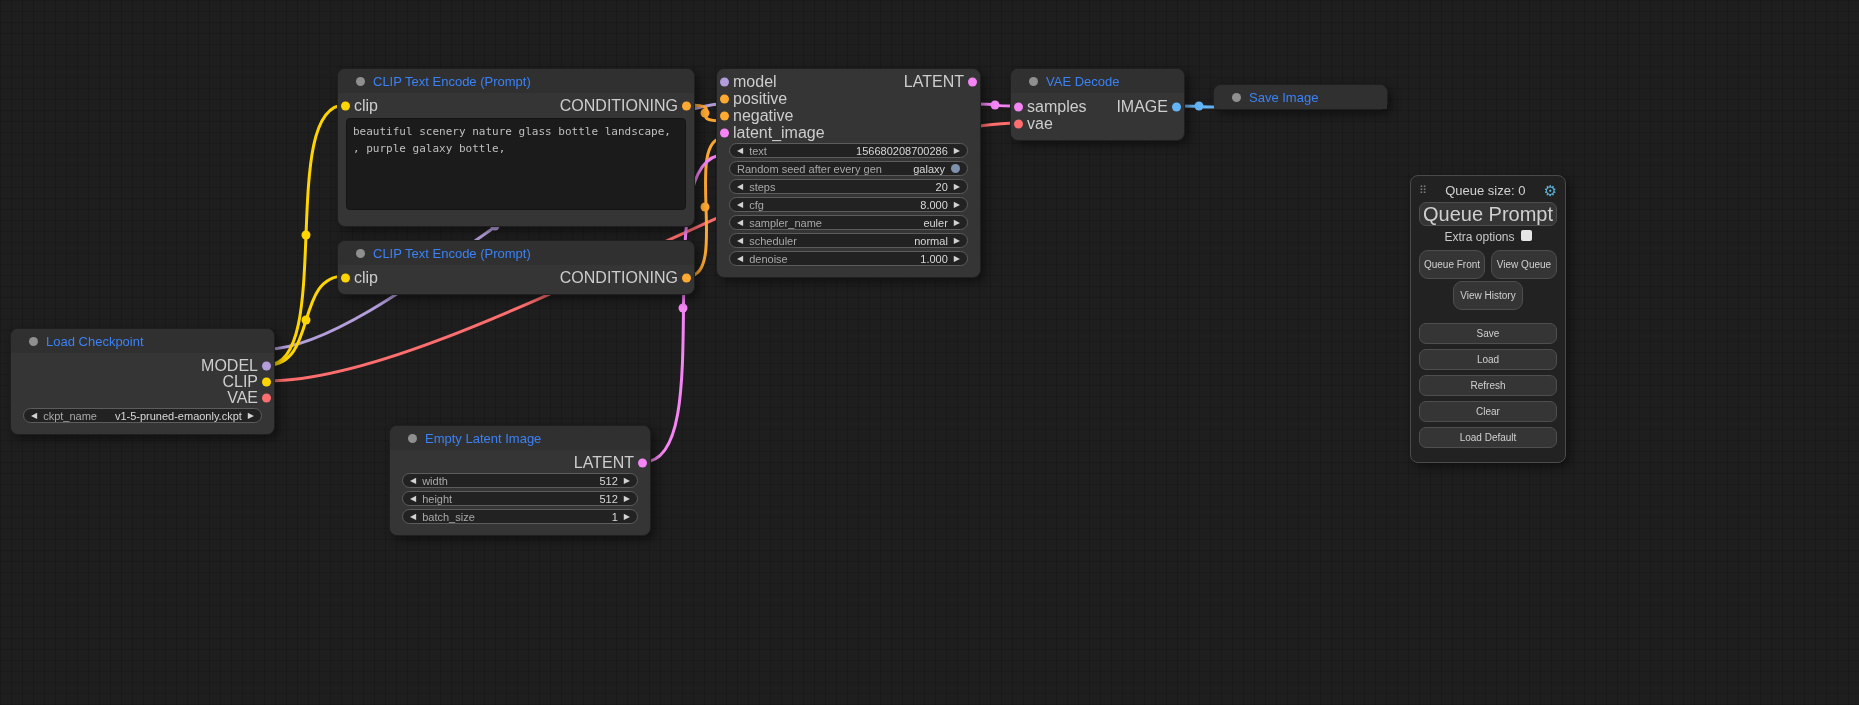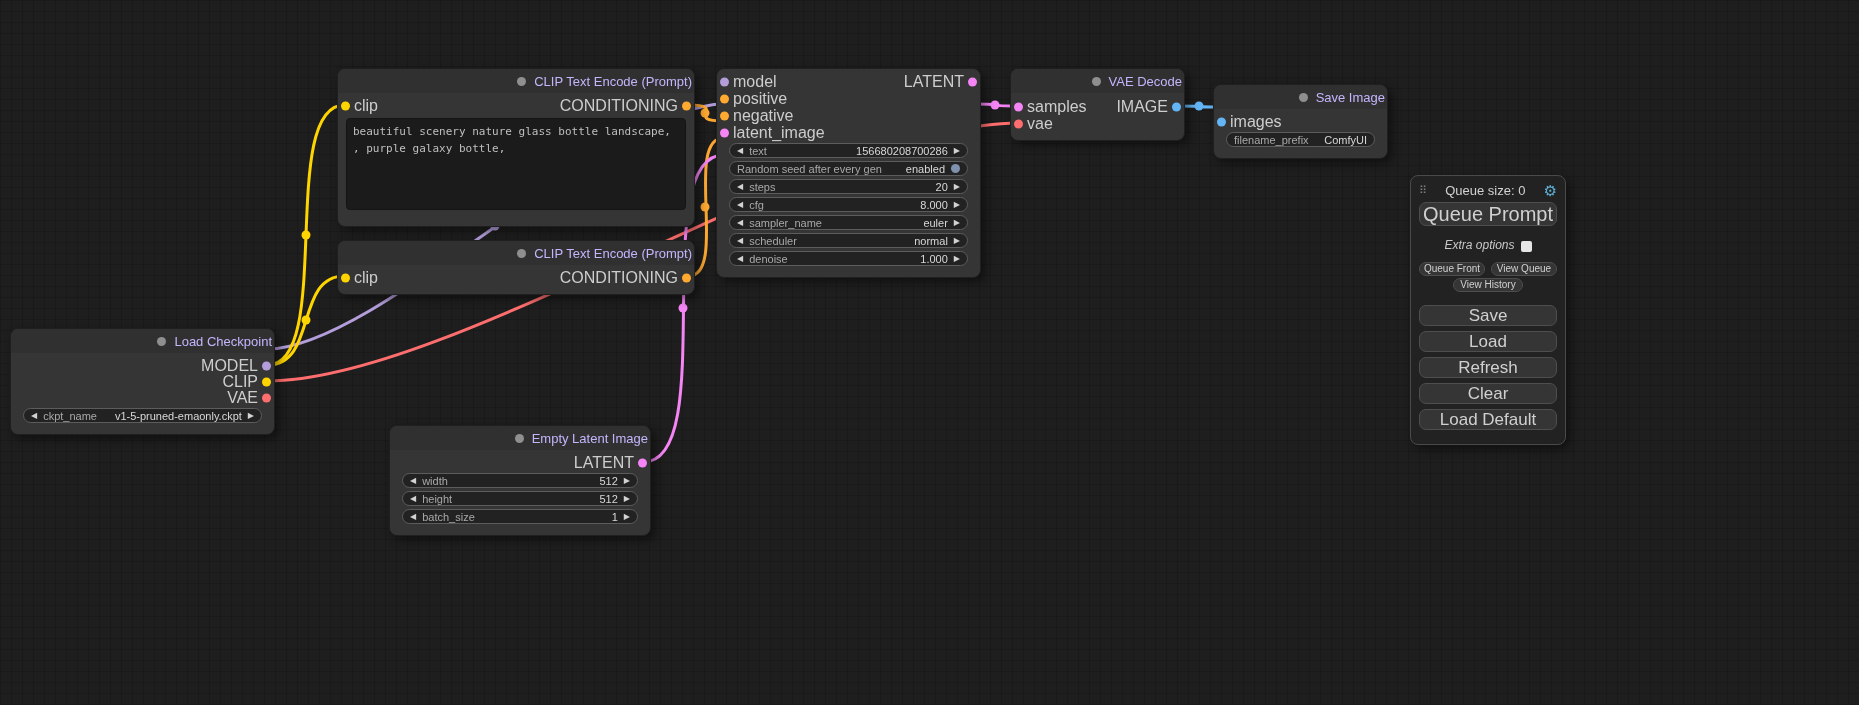--- a/index.html
+++ b/index.html
@@ -22,25 +22,25 @@
   .node {
     position:absolute; z-index:2;
     background:#353535;
     border:1px solid #1f1f1f;
     border-radius:8px;
     box-shadow: 4px 4px 10px rgba(0,0,0,.45);
     color:#c9c9c9;
   }
   .node-title {
     display:flex; align-items:center; gap:8px;
-    height:24px; padding:0 2px;
+    height:24px; padding:0 18px;
     background:#303030;
     border-radius:7px 7px 0 0;
-    color:#c4b5fd; font-size:13px;
-    white-space:nowrap; overflow:hidden;justify-content:flex-end;
+    color:#3b82f6; font-size:13px;
+    white-space:nowrap; overflow:hidden;
   }
   .collapse-dot {
     width:9px; height:9px; border-radius:50%;
     background:#8f8f8f; flex:none;
   }
   .node-body { padding-bottom:8px; }
   .pt4 { padding-top:4px; } .pt5 { padding-top:5px; }
 
   .slot-row {
     position:relative; height:17px;
@@ -107,29 +107,29 @@
   .qp-handle { color:#7d7d7d; font-size:11px; cursor:grab; }
   .qp-title  { flex:1; text-align:center; color:#d2d2d2; font-size:13px; }
   .qp-gear   { color:#5db0d5; font-size:15px; line-height:1; cursor:pointer; }
   .qp-btn {
     display:block; width:100%;
     background:#353535; border:1px solid #4e4e4e; border-radius:7px;
     color:#d0d0d0; font-family:inherit; text-align:center; cursor:pointer;
   }
   .qp-btn-xl { height:24px; font-size:20px; margin:2px 0 3px; }
   .qp-extra {
-    display:flex; align-items:flex-end; justify-content:center; gap:6px;
-    color:#c9c9c9; font-size:12px; height:16px; margin:10px 0;font-style:italic;
+    display:flex; align-items:flex-start; justify-content:center; gap:6px;
+    color:#c9c9c9; font-size:12px; height:16px; margin:4px 0;
   }
   .qp-checkbox { width:11px; height:11px; background:#e6e6e6; border-radius:2px; cursor:pointer; }
   .qp-row { display:flex; gap:6px; margin:2px 0; }
   .qp-row.center { justify-content:center; }
-  .qp-btn-sm { height:14px; font-size:10px; border-radius:9px; flex:1; padding:0; line-height:12px; }
+  .qp-btn-sm { height:29px; font-size:10px; border-radius:9px; flex:1; padding:0; line-height:12px; }
   .qp-history { flex:none; width:70px; }
-  .qp-btn-lg { height:21px; font-size:17px; margin:5px 0; }
+  .qp-btn-lg { height:21px; font-size:10px; margin:5px 0; }
   .qp-gap { height:6px; }
 </style>
 </head>
 <body>
 
 <svg class="wires" width="1859" height="705">
   <path d="M267.5,349 C377.5,349 613.5,104 723.5,104" style="stroke:var(--c-model)"></path>
   <path d="M267.5,365 C334.5,365 277.5,105 344.5,105" style="stroke:var(--c-clip)"></path>
   <path d="M267.5,365 C317.5,365 294.5,276 344.5,276" style="stroke:var(--c-clip)"></path>
   <path d="M267.5,381 C454.5,381 830.5,123 1017.5,123" style="stroke:var(--c-vae)"></path>
@@ -261,21 +261,21 @@
     </div>
 
     <div class="widget">
       <span class="arrow">◀</span>
       <span class="w-label">text</span>
       <span class="w-value">156680208700286</span>
       <span class="arrow">▶</span>
     </div>
     <div class="widget">
       <span class="w-label">Random seed after every gen</span>
-      <span class="w-value">enabled</span>
+      <span class="w-value">galaxy</span>
       <span class="toggle-dot"></span>
     </div>
     <div class="widget">
       <span class="arrow">◀</span>
       <span class="w-label">steps</span>
       <span class="w-value">20</span>
       <span class="arrow">▶</span>
     </div>
     <div class="widget">
       <span class="arrow">◀</span>
@@ -320,30 +320,20 @@
       <span class="dot in vae"></span>
       <span class="label-in">vae</span>
     </div>
   </div>
 </div>
 
 <div class="node n-si">
   <div class="node-title">
     <span class="collapse-dot"></span>
     <span>Save Image</span>
-  </div>
-  <div class="node-body pt4">
-    <div class="slot-row">
-      <span class="dot in image"></span>
-      <span class="label-in">images</span>
-    </div>
-    <div class="widget">
-      <span class="w-label">filename_prefix</span>
-      <span class="w-value">ComfyUI</span>
-    </div>
   </div>
 </div>
 
 <div class="queue-panel">
   <div class="qp-header">
     <span class="qp-handle">⠿</span>
     <span class="qp-title">Queue size: 0</span>
     <span class="qp-gear">⚙</span>
   </div>
   <button class="qp-btn qp-btn-xl">Queue Prompt</button>

